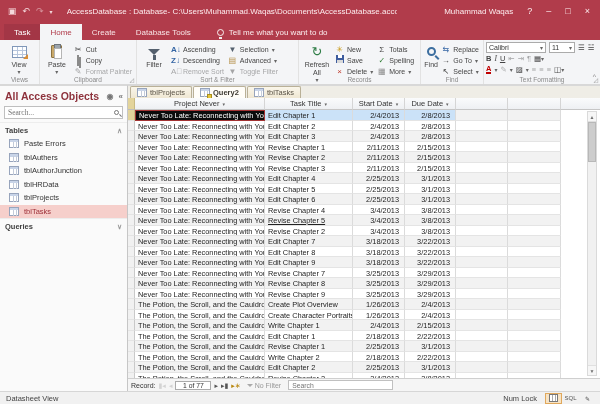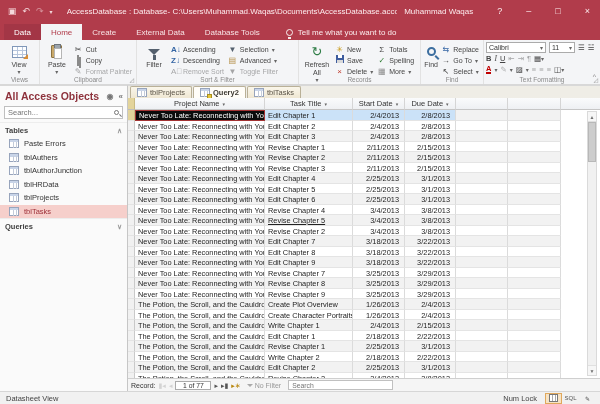--- a/index.html
+++ b/index.html
@@ -7,21 +7,21 @@
   .app { position:relative; width:600px; height:404px; background:#fff; overflow:hidden;
          font-family:"Liberation Sans", sans-serif; }
 
   
   .titlebar { position:absolute; left:0; top:0; width:600px; height:22px; background:#B13C4B;
               color:#fff; display:flex; align-items:center; font-size:8px; }
   .qat { display:flex; align-items:center; gap:6px; padding-left:8px; color:#F4D9DC; }
   .qat .g { font-size:9px; cursor:pointer; }
   .qat .dim { opacity:.55; }
   .win-title { margin-left:14px; white-space:nowrap; overflow:hidden; max-width:330px; color:#FDECEE; }
-  .tb-right { margin-left:auto; display:flex; align-items:center; gap:24px; padding-right:10px; color:#FDECEE; }
+  .tb-right { margin-left:auto; display:flex; align-items:center; gap:14px; padding-right:10px; color:#FDECEE; }
   .winbtn { font-size:9px; cursor:pointer; }
 
   
   .tabrow { position:absolute; left:0; top:22px; width:600px; height:18px; background:#B13C4B;
             display:flex; align-items:flex-end; font-size:8px; color:#F7E3E5; }
   .rtab { padding:4px 10px 3px 10px; cursor:pointer; }
   .rtab.file { background:#A33646; color:#fff; margin-left:4px; }
   .rtab.active { background:#F4F5F7; color:#B13C4B; }
   .tellme { display:flex; align-items:center; margin-left:16px; padding-bottom:3px; color:#FBEDEE; cursor:pointer; }
   .bulb { display:inline-block; width:7px; height:7px; border:1px solid rgba(255,255,255,.9);
@@ -75,21 +75,21 @@
 
   
   .navpane { position:absolute; left:0; top:85px; width:128px; height:306px; background:#FAFAFA;
              border-right:1px solid #C6C6C6; border-top:1px solid #D8D8D8; }
   .nav-title { display:flex; align-items:center; padding:4px 4px 2px 5px; color:#8E323C;
                font-size:10.5px; font-weight:bold; }
   .nav-title .nt-ic { margin-left:auto; color:#777; font-size:8px; display:flex; gap:5px; align-items:center; }
   .nav-search { margin:2px 4px 3px 4px; height:13px; border:1px solid #BFBFBF; background:#fff;
                 display:flex; align-items:center; padding:0 3px; }
   .nav-search input { border:none; outline:none; flex:1; font-size:7.5px; color:#555; width:100px;
-                      font-family:Liberation Sans, sans-serif; background:transparent; }
+                      font-family:Liberation Serif, serif; background:transparent; }
   .mag { width:5px; height:5px; border:1px solid #777; border-radius:50%; position:relative; display:inline-block; }
   .mag::after { content:""; position:absolute; left:4px; top:4px; width:3px; height:1px; background:#777; transform:rotate(45deg); }
   .nav-group-h { display:flex; align-items:center; padding:3px 5px 2px 5px; font-size:7.5px; font-weight:bold;
                  color:#3F3F3F; border-top:1px solid #EDEDED; cursor:pointer; }
   .nav-group-h .chev { margin-left:auto; color:#999; font-size:7px; }
   .nav-item { display:flex; align-items:center; gap:5px; height:13.5px; padding-left:9px;
               font-size:7.5px; color:#333; cursor:pointer; white-space:nowrap; }
   .nav-item.selected { background:#F6CFCB; color:#9E3038; }
   .tbl-ic { width:10px; height:9px; border:1px solid #97A4BC; background:linear-gradient(#C8D4E8 0 2.5px,#FFF 2.5px);
             position:relative; flex:0 0 auto; }
@@ -185,24 +185,23 @@
     <div class="tb-right">
       <span>Muhammad Waqas</span>
       <span class="winbtn">?</span>
       <span class="winbtn">–</span>
       <span class="winbtn">□</span>
       <span class="winbtn">×</span>
     </div>
   </div>
 
   <div class="tabrow">
-    <div class="rtab file">Data</div>
+    <div class="rtab file">Task</div>
     <div class="rtab active">Home</div>
     <div class="rtab">Create</div>
-    <div class="rtab">External Data</div>
     <div class="rtab">Database Tools</div>
     <div class="tellme">
       <span class="bulb"></span>
       <span>Tell me what you want to do</span>
     </div>
   </div>
 
   <div class="ribbon">
 
     <div class="rgroup" style="width:40px;">
@@ -451,21 +450,21 @@
         <div class="dtab">
           <span class="tbl-ic"></span>
           <span>tblTasks</span>
         </div>
       </div>
 
     <div class="sheet">
       <div class="hdr-row" id="hdr-row">
           <div class="hdr-corner"></div>
           <div class="hdr-cell" style="width: 130px;">
-            <span>Project Name</span>
+            <span>Project Never</span>
             <span class="fa">▾</span>
           </div>
           <div class="hdr-cell" style="width: 88px;">
             <span>Task Title</span>
             <span class="fa">▾</span>
           </div>
           <div class="hdr-cell" style="width: 52px;">
             <span>Start Date</span>
             <span class="fa">▾</span>
           </div>

